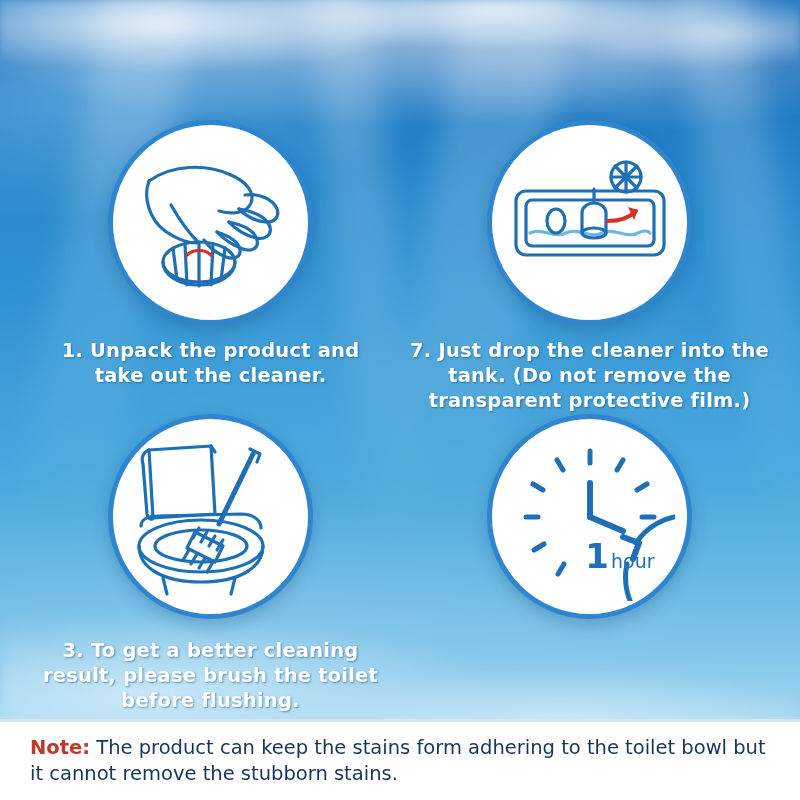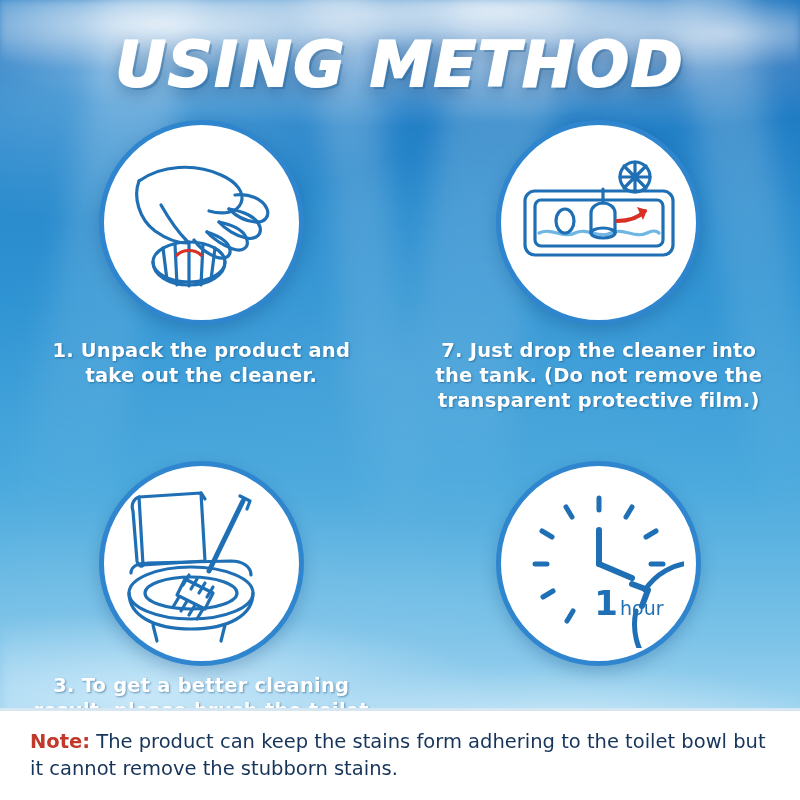--- a/index.html
+++ b/index.html
@@ -75,21 +75,20 @@
   }
 
   
   .grid {
     position:absolute; top: 120px; left: 26px; right: 26px; bottom: 96px;
     display: grid;
     grid-template-columns: 1fr 1fr;
     grid-template-rows: 1fr 1fr;
     column-gap: 10px;
     row-gap: 0px;
-    gap: 47px;
   }
   .step { position: relative; display:flex; flex-direction:column; align-items:center; }
   .circle {
     width: 205px; height: 205px;
     border-radius: 50%;
     background: #ffffff;
     border: 5px solid #2f86cf;
     box-shadow: 0 6px 16px rgba(10,60,110,0.25);
     display:flex; align-items:center; justify-content:center;
     flex: 0 0 auto;
@@ -100,27 +99,27 @@
     text-align:center;
     color: #ffffff;
     font-family: "DejaVu Sans", sans-serif;
     font-weight: bold;
     font-size: 19.5px;
     line-height: 1.28;
     letter-spacing: 0.2px;
     text-shadow: 1px 1px 2px rgba(12,70,120,0.5);
     max-width: 360px;
   }
-  .step-3 .caption, .step-4 .caption { margin-top: 8px; }
+  .step-3 .caption, .step-4 .caption { margin-top: 20px; }
   .step-1 .caption { max-width: 330px; }
   .step-3 .caption { max-width: 380px; }
 
   
   #note {
-    position:absolute; left:0; right:0; bottom:0; height: 92px;
+    position:absolute; left:0; right:0; bottom:0; height: 81px;
     background:#ffffff;
     border-top: 3px solid #d6e7f2;
     display:flex; align-items:center; justify-content:center;
     padding: 8px 26px;
   }
   #note-text {
     font-family: "DejaVu Sans", sans-serif;
     font-size: 19.5px;
     line-height: 1.35;
     color: #17355b;
@@ -137,21 +136,20 @@
 
   <div class="surface"></div>
   <div class="rays">
     <div class="ray" style="left:120px; transform: rotate(10deg);"></div>
     <div class="ray" style="left:300px; transform: rotate(-6deg); width:60px;"></div>
     <div class="ray" style="left:470px; transform: rotate(8deg); width:110px;"></div>
     <div class="ray" style="left:660px; transform: rotate(-10deg); width:70px;"></div>
   </div>
   <div class="floor"></div>
 
-  <div id="title">USING METHOD</div>
 
   <div class="grid">
 
     <div class="step step-1">
       <div class="circle">
         <svg width="168" height="168" viewBox="0 0 168 168">
           <g fill="none" stroke="#1f6fb5" stroke-width="3.2" stroke-linecap="round" stroke-linejoin="round">
 
             <path d="M22 42 C44 26, 78 24, 104 36 C120 43, 128 54, 124 64 C120 74, 106 76, 92 72"></path>
 

